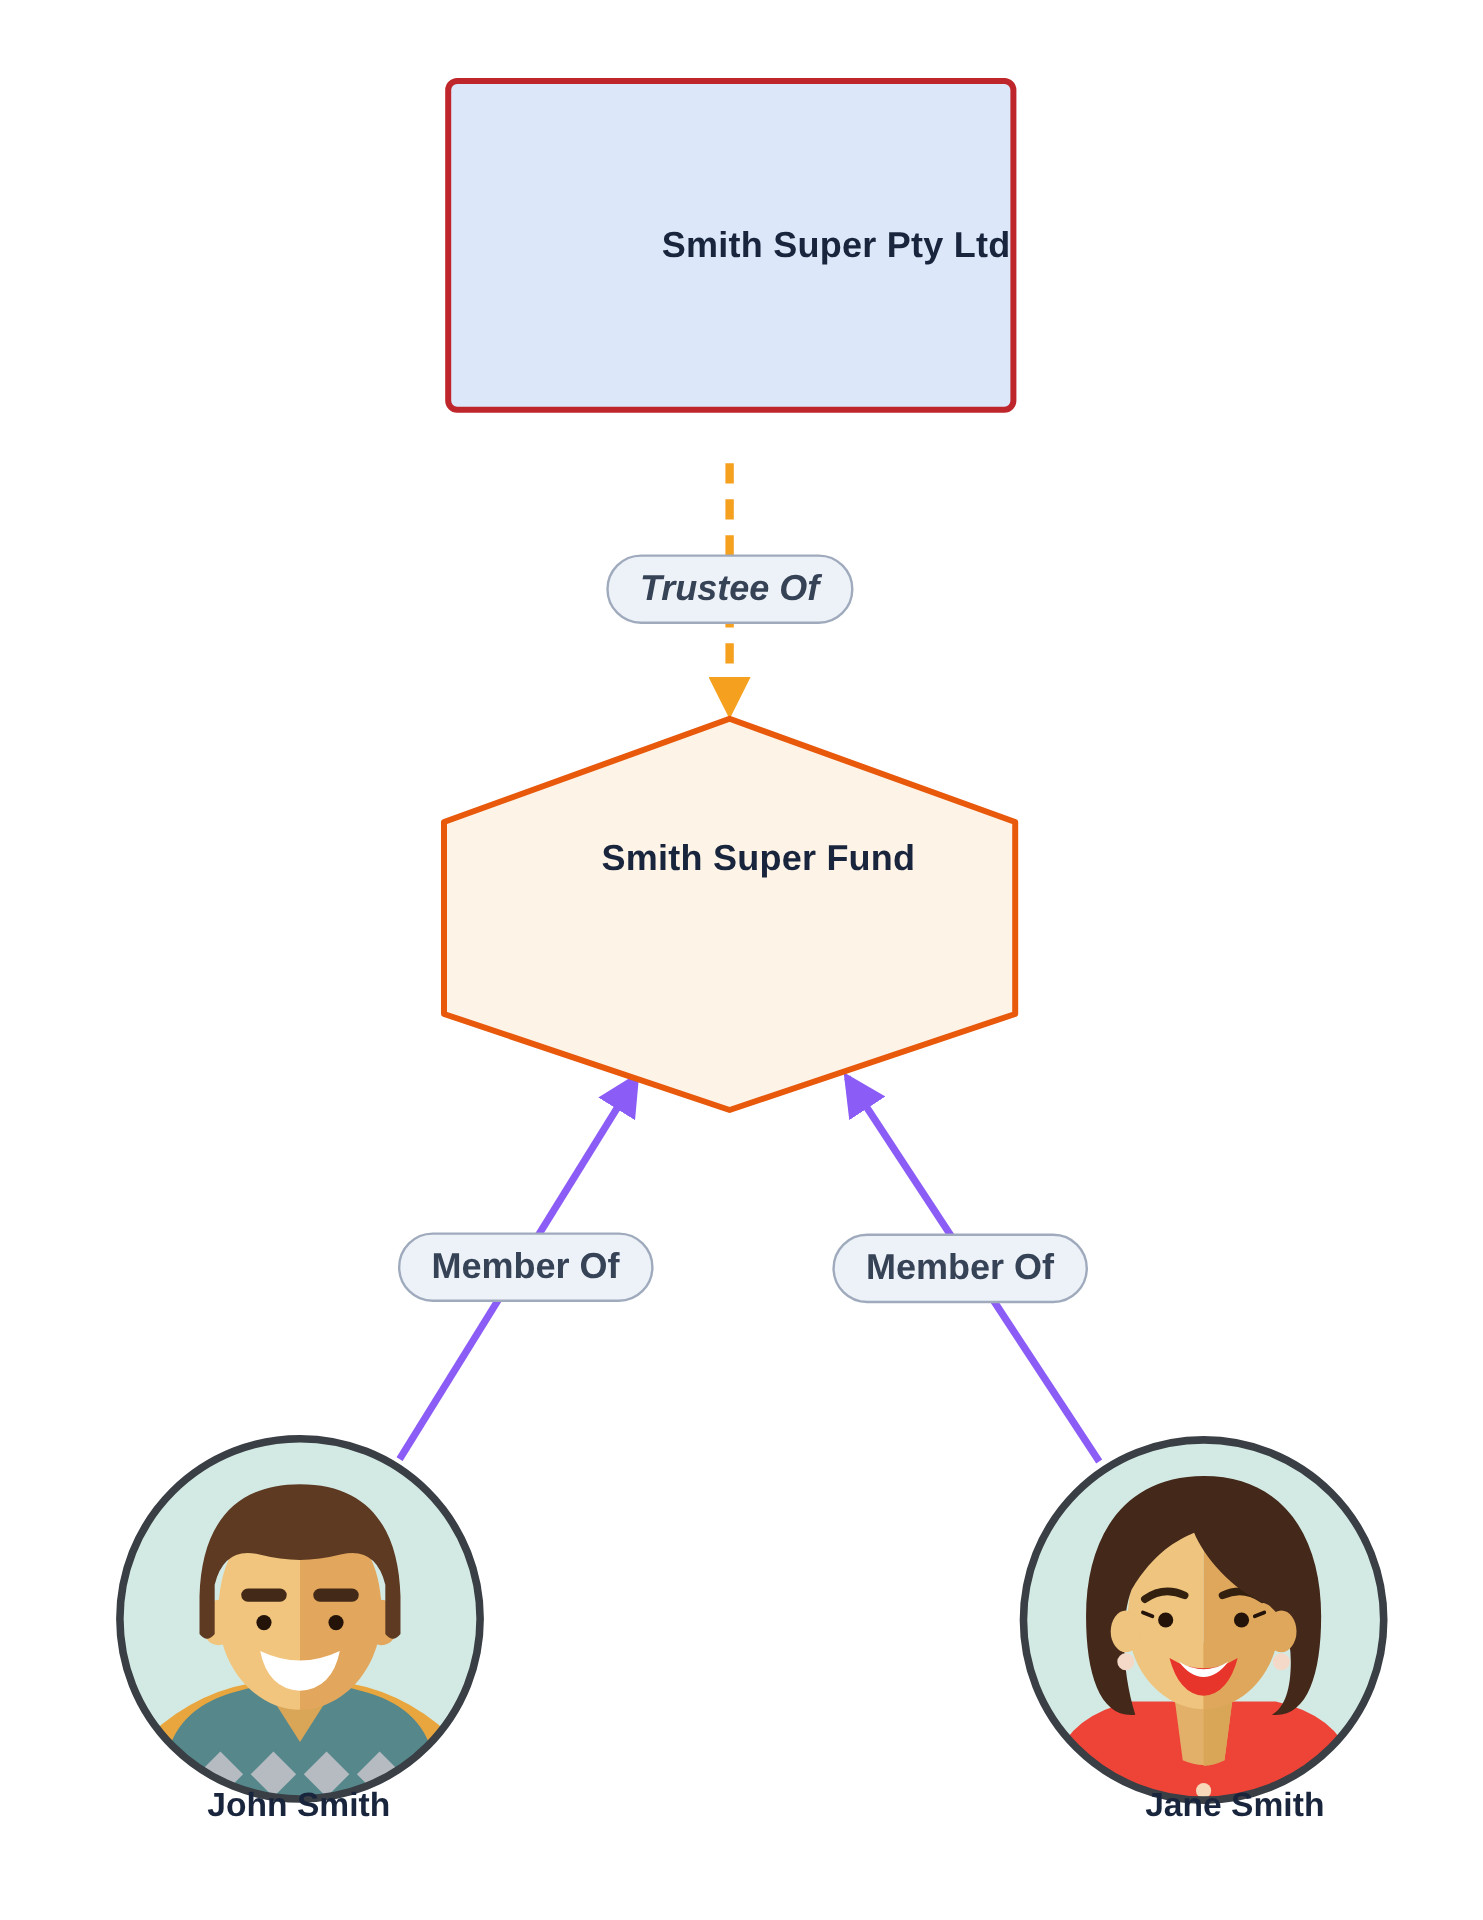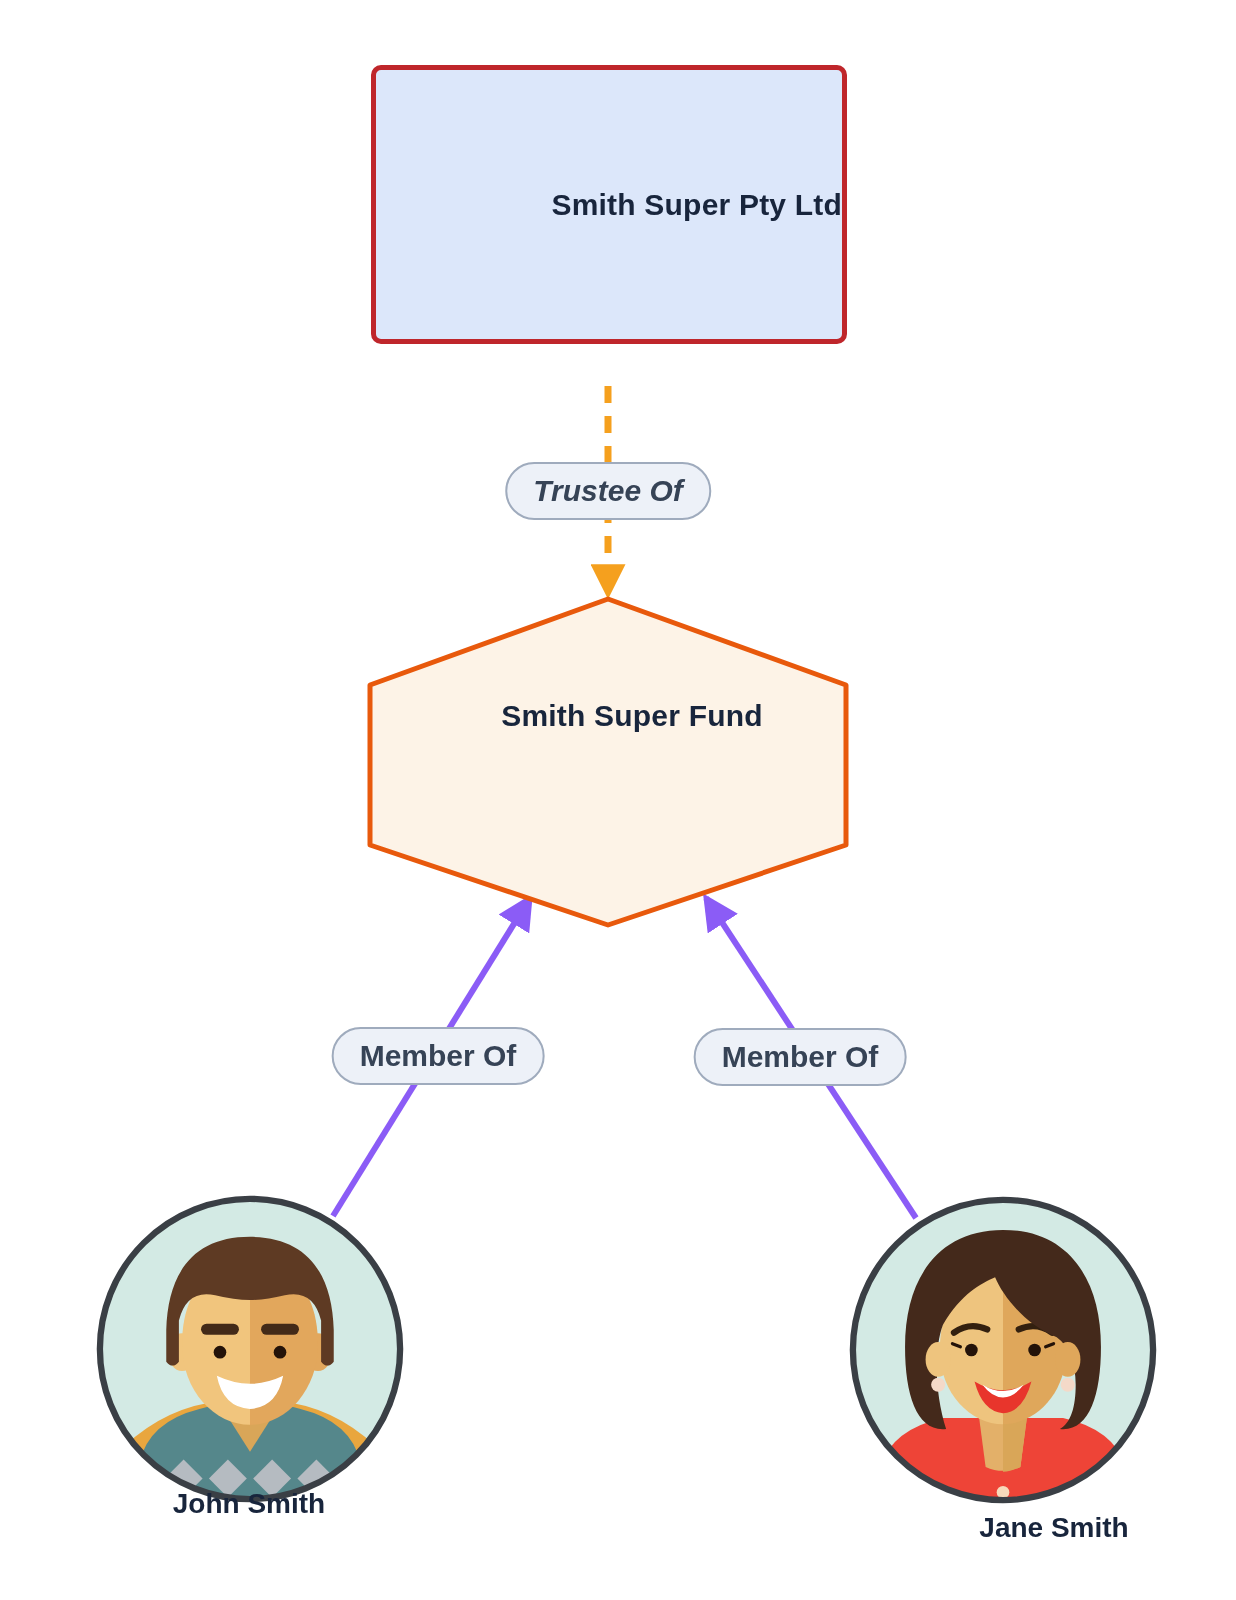--- a/index.html
+++ b/index.html
@@ -70,21 +70,21 @@
   .avatar svg{display:block;width:100%;height:100%;}
 
   
   .person-name{
     position:absolute;top:1488px;transform:translateX(-50%);
     font-size:28px;font-weight:bold;
     color:var(--name-text,#18253c);
     white-space:nowrap;z-index:2;
   }
   .name-john{left:249px;}
-  .name-jane{left:1054px;margin-top:24px;}
+  .name-jane{left:1029px;}
 </style>
 </head>
 <body>
 
 <div class="canvas">
 
   <svg class="edges-svg" viewBox="0 0 1236 1600" aria-hidden="true">
     <defs>
       <marker id="arrow-trustee" viewBox="0 0 10 10" refX="8.5" refY="5" markerWidth="5" markerHeight="5" orient="auto-start-reverse">
         <path d="M0,0 L10,5 L0,10 z" class="arrowhead-trustee"></path>

